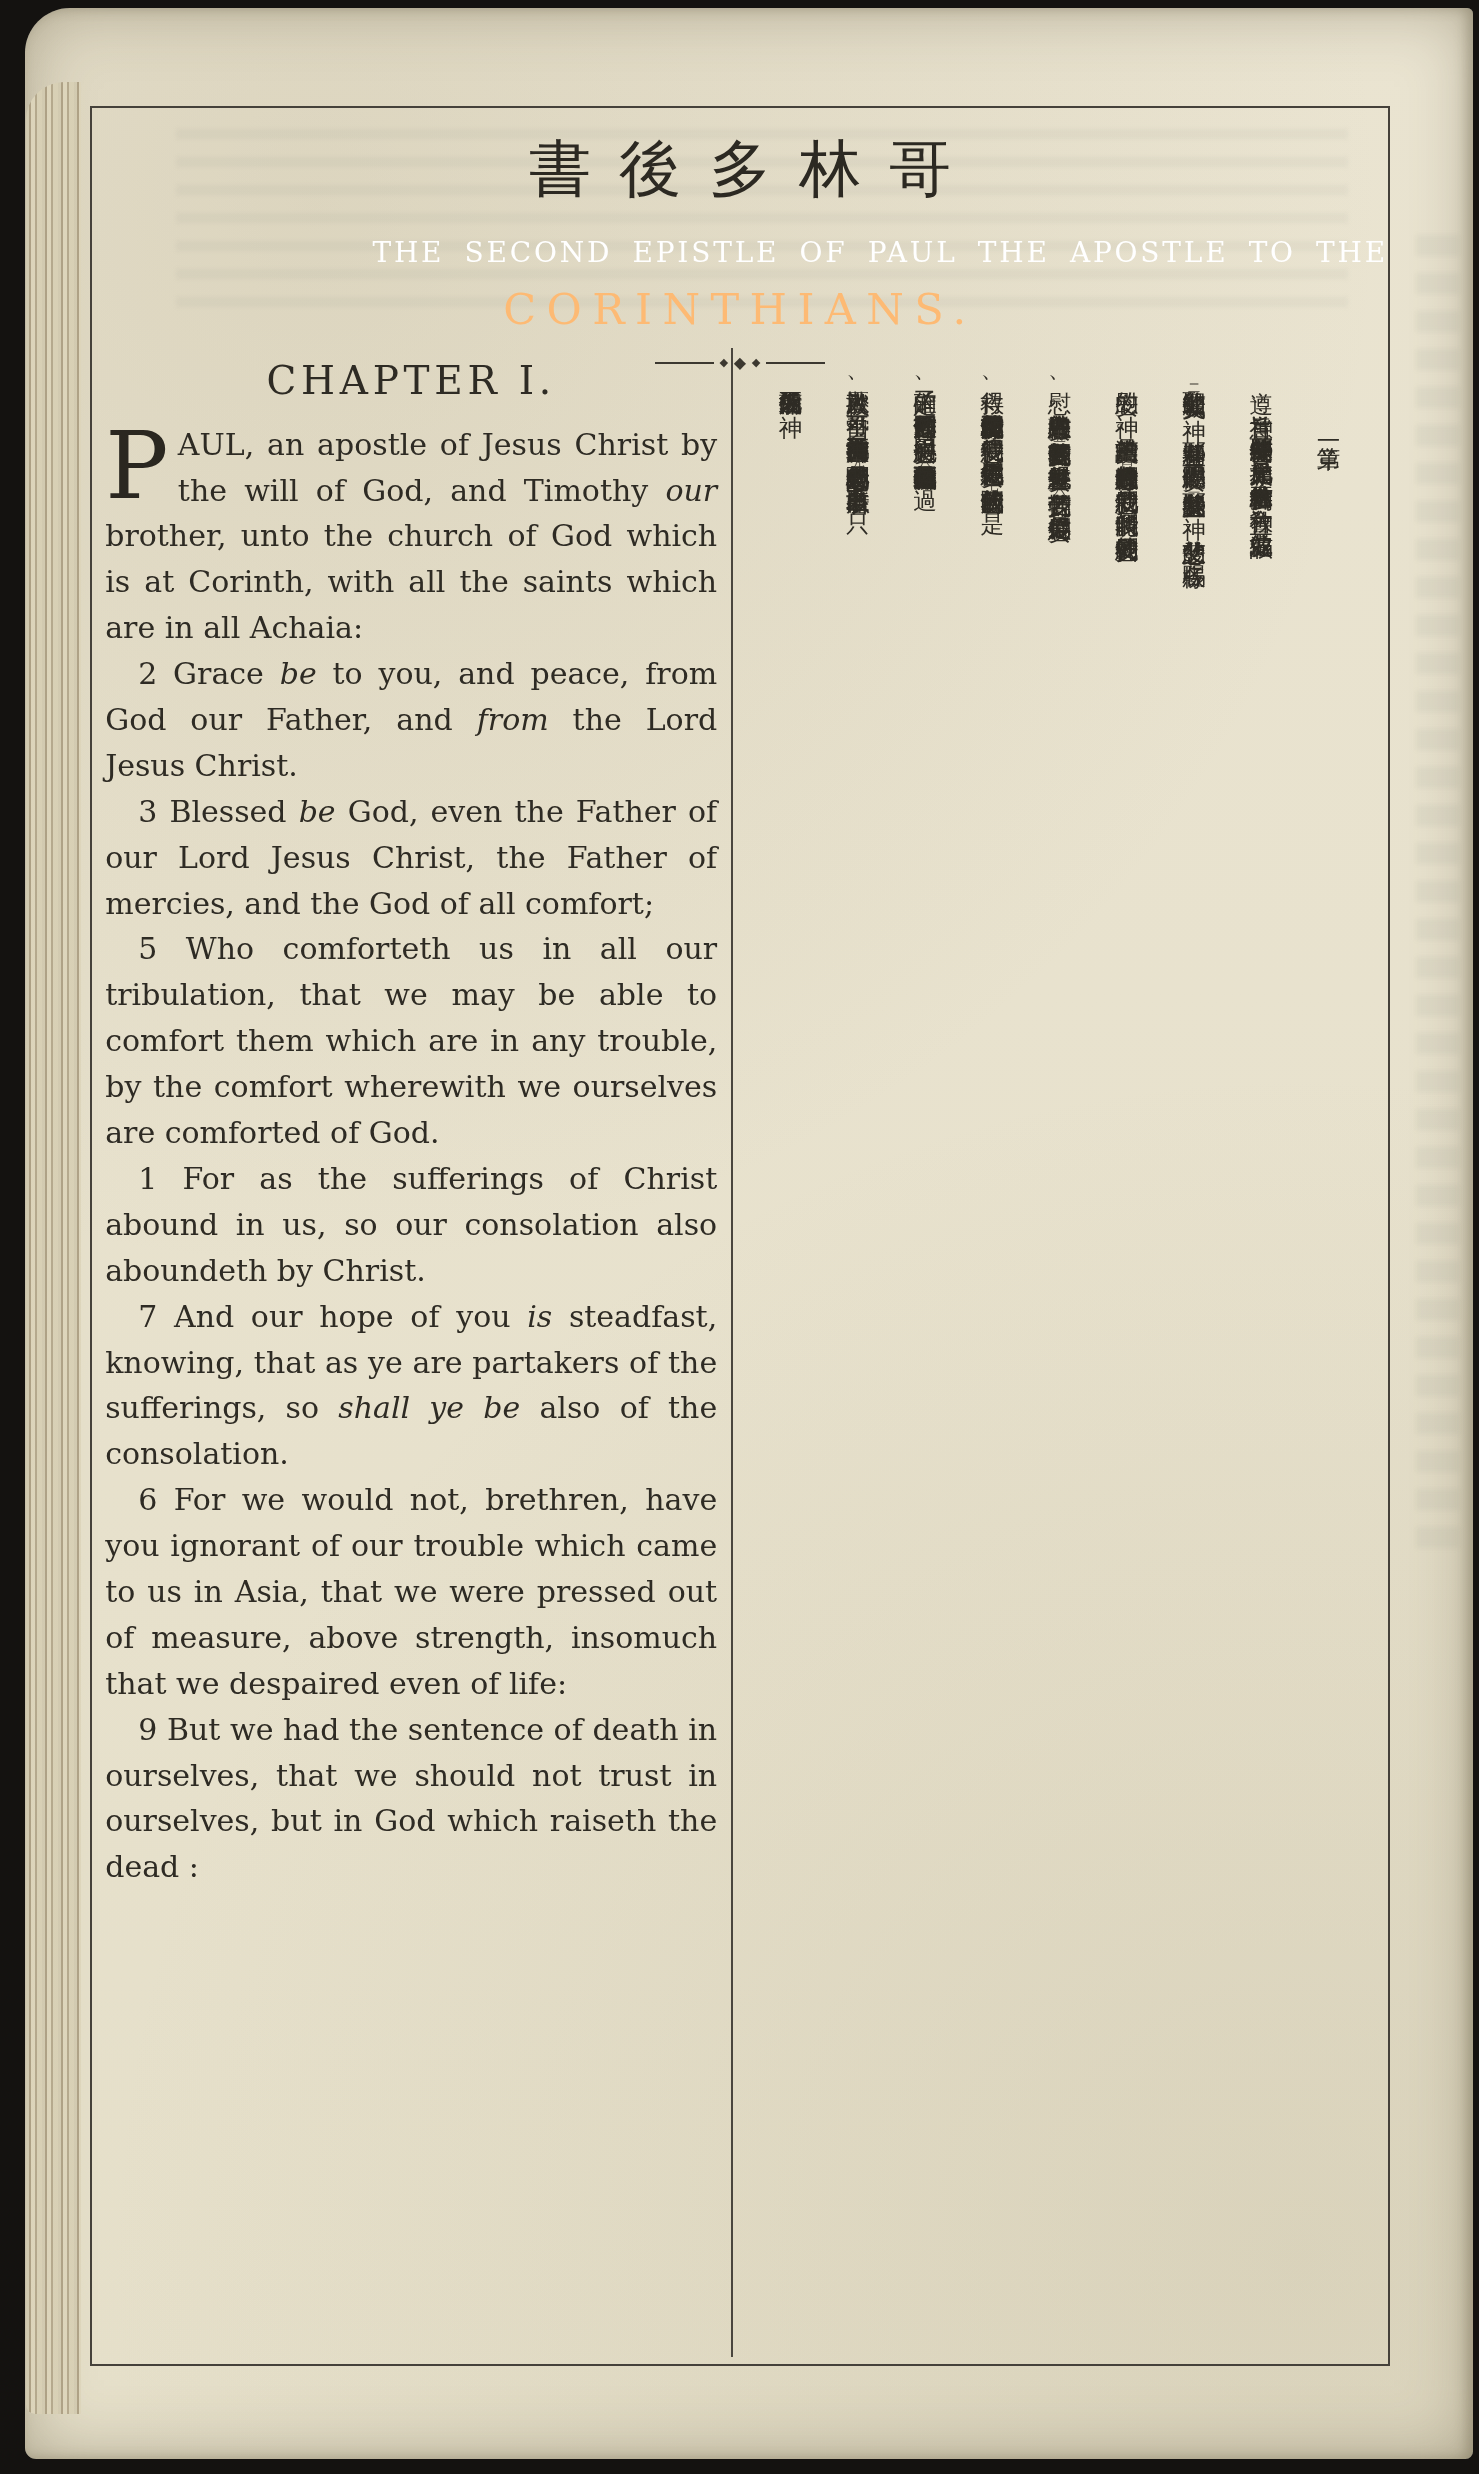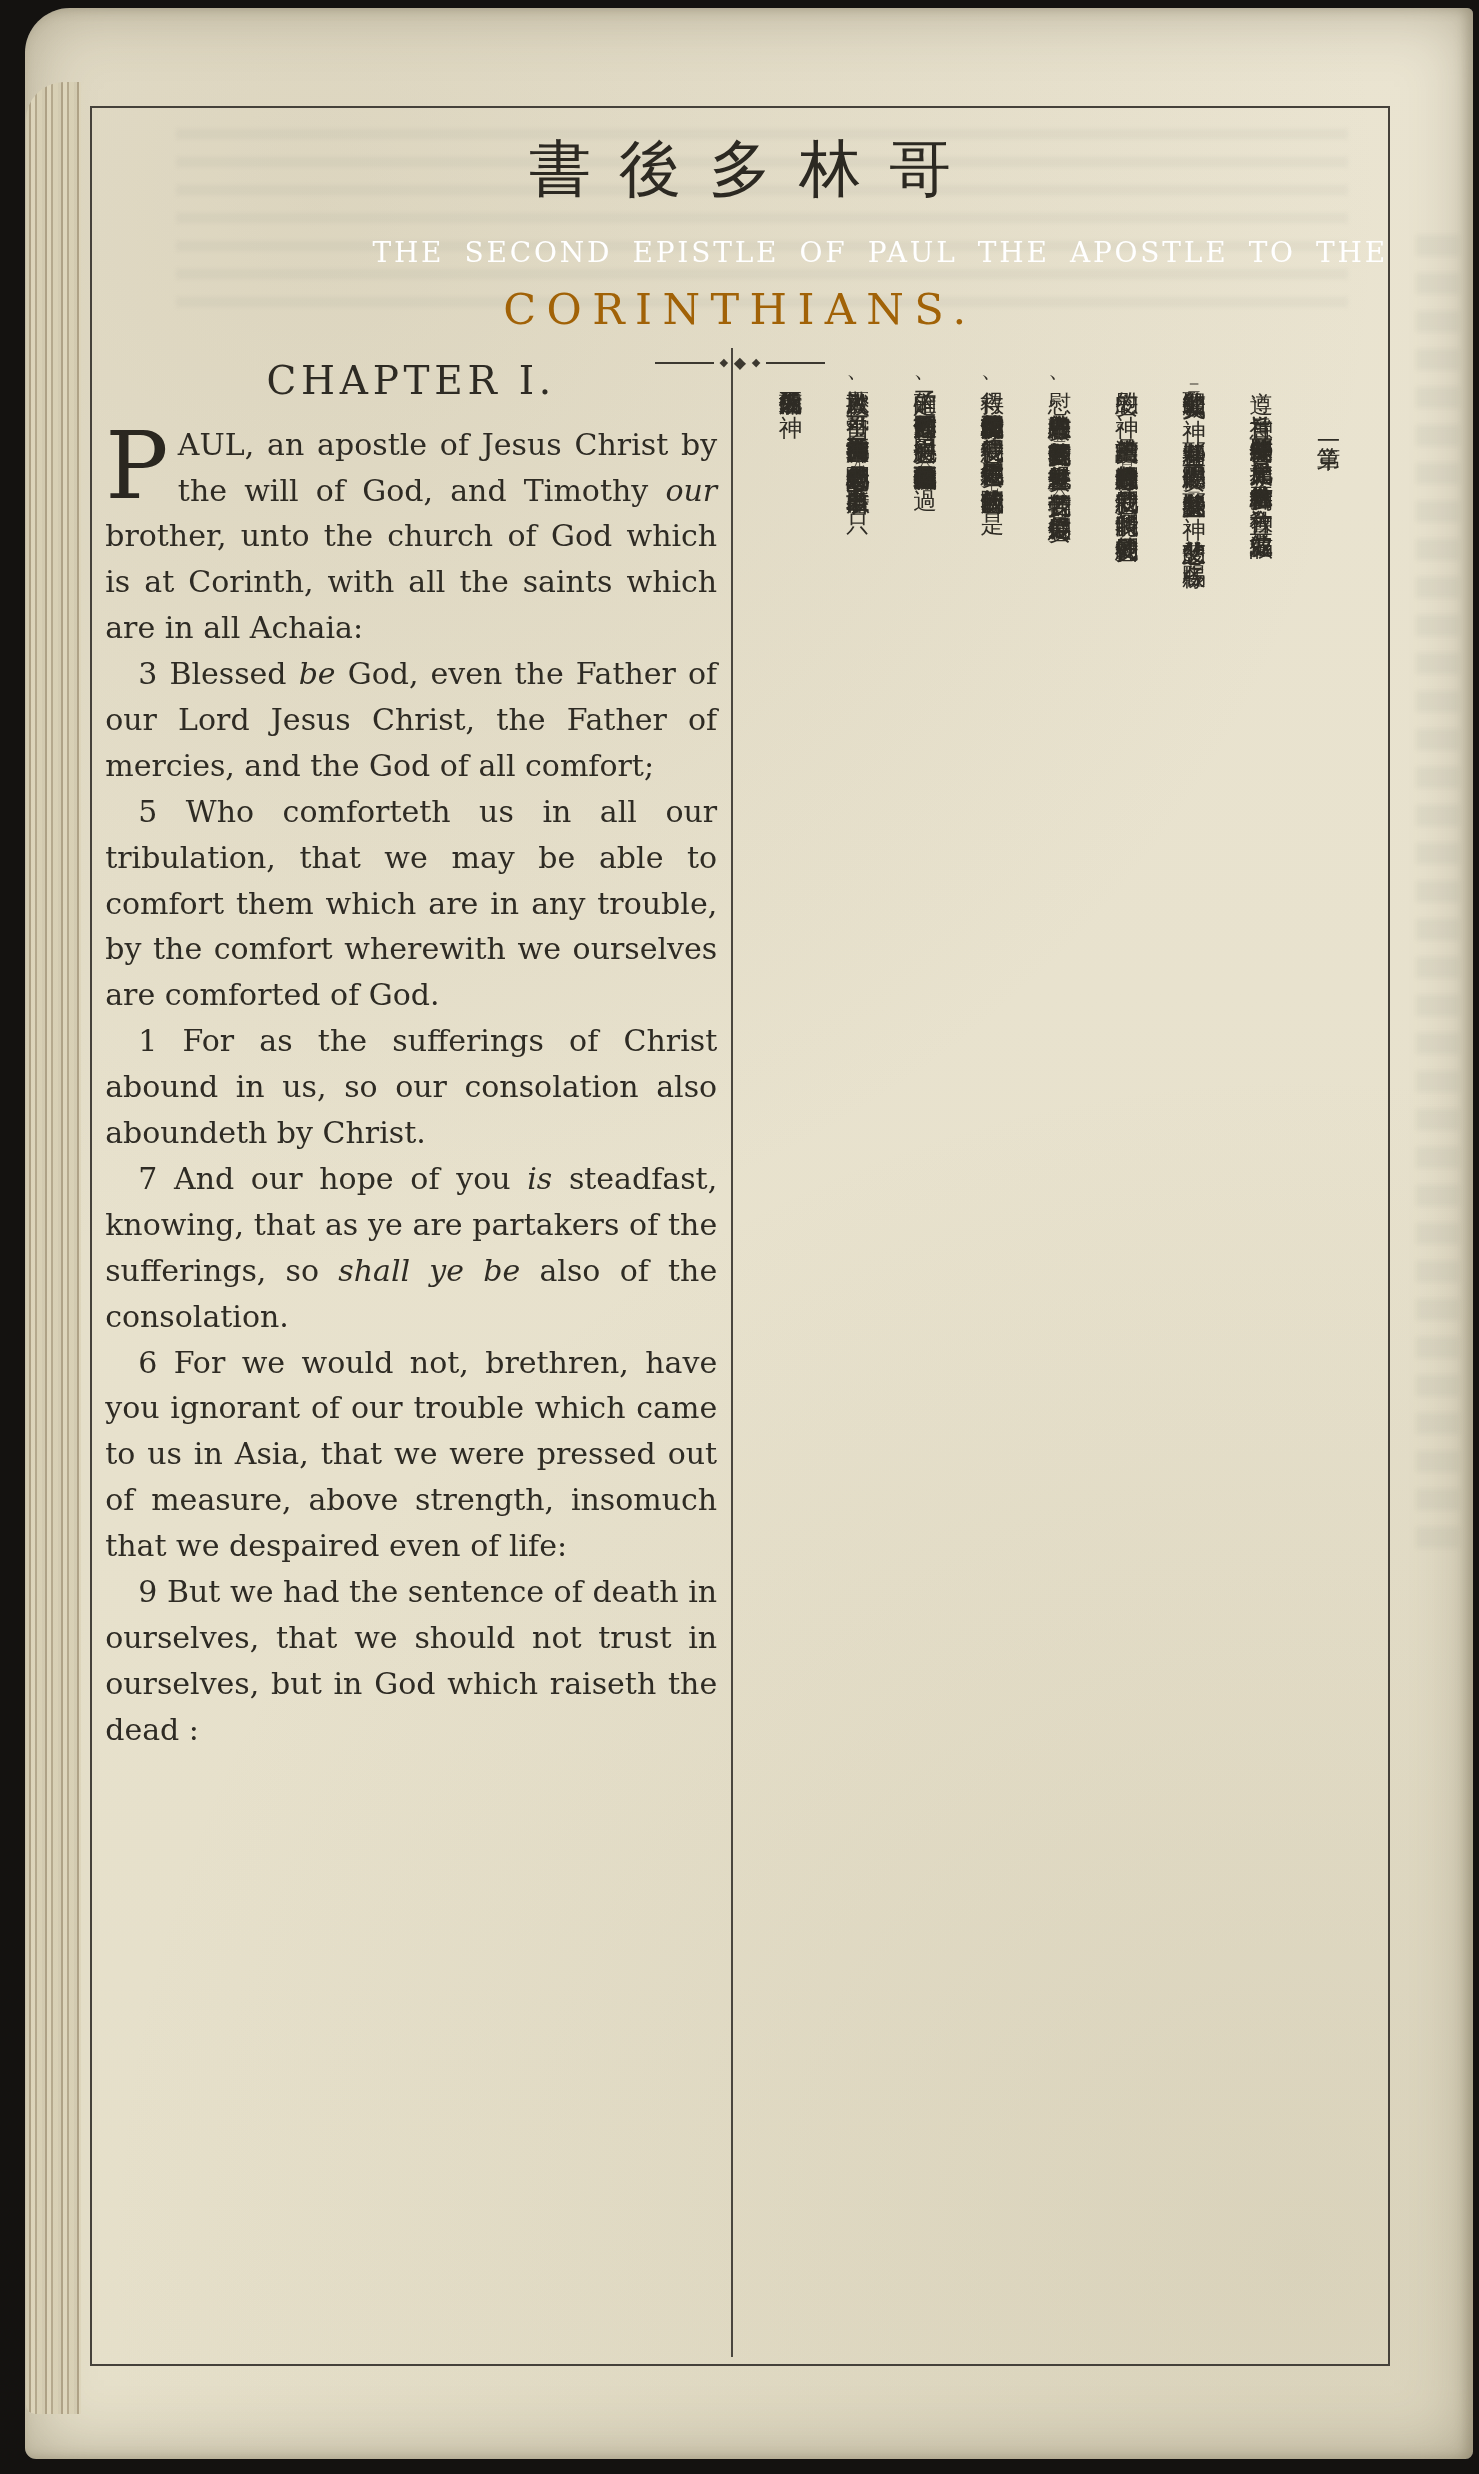--- a/index.html
+++ b/index.html
@@ -25,21 +25,21 @@
         filter:blur(2.8px);}
   
   .frame{position:absolute;left:90px;top:106px;width:1296px;height:2256px;
          border:2.4px solid #45413a;color:#2e2b24;}
   
   .title-zh{margin:19px 0 0;text-align:center;font-size:62px;font-weight:400;
             letter-spacing:28px;text-indent:28px;color:#2c2922;
             font-family:"DejaVu Serif",serif;}
   .title-en1{margin:24.6px 0 0;text-align:right;font-size:28px;letter-spacing:2.8px;
              word-spacing:8.5px;color:#ffffff;}
-  .title-en2{margin:15px 0 0;text-align:center;font-size:43px;letter-spacing:10.4px;color:#a16207;}
+  .title-en2{margin:15px 0 0;text-align:center;font-size:43px;letter-spacing:10.4px;color:#fdba74;}
   .ornament{margin:19px auto 0;display:flex;align-items:center;justify-content:center;
             gap:5.7px;height:21px;color:#3c3830;}
   .orn-line{display:inline-block;width:59px;height:1.9px;background:#3c3830;}
   .orn-d{font-size:11.3px;line-height:1;}
   .orn-d.mid{font-size:16px;}
   
   .col-divider{position:absolute;left:639px;top:240px;width:1.9px;height:2009px;background:#4a463e;}
   .english-col{position:absolute;left:13.2px;top:244px;width:612px;}
   .chapter-heading{margin:5.7px 0 19px;text-align:center;font-size:39px;font-weight:400;
                    letter-spacing:4.7px;color:#2e2b24;}
@@ -79,20 +79,21 @@
       <span class="orn-d">◆</span>
       <span class="orn-line"></span>
     </div>
 
     <div class="col-divider"></div>
 
     <div class="english-col">
       <h2 class="chapter-heading">CHAPTER I.</h2>
       <div id="english-verses">
           <p class="first"><span class="dropcap">P</span>AUL, an apostle of Jesus Christ by the will of God, and Timothy <i>our</i> brother, unto the church of God which is at Corinth, with all the saints which are in all Achaia:</p>
+          <p>2 Grace <i>be</i> to you, and peace, from God our Father, and <i>from</i> the Lord Jesus Christ.</p>
           <p>3 Blessed <i>be</i> God, even the Father of our Lord Jesus Christ, the Father of mercies, and the God of all comfort;</p>
           <p>5 Who comforteth us in all our tribulation, that we may be able to comfort them which are in any trouble, by the comfort wherewith we ourselves are comforted of God.</p>
           <p>1 For as the sufferings of Christ abound in us, so our consolation also aboundeth by Christ.</p>
           <p>7 And our hope of you <i>is</i> steadfast, knowing, that as ye are partakers of the sufferings, so <i>shall ye be</i> also of the consolation.</p>
           <p>6 For we would not, brethren, have you ignorant of our trouble which came to us in Asia, that we were pressed out of measure, above strength, insomuch that we despaired even of life:</p>
           <p>9 But we had the sentence of death in ourselves, that we should not trust in ourselves, but in God which raiseth the dead :</p>
         </div>
     </div>
 
     <div class="chinese-col" id="chinese-verses">

